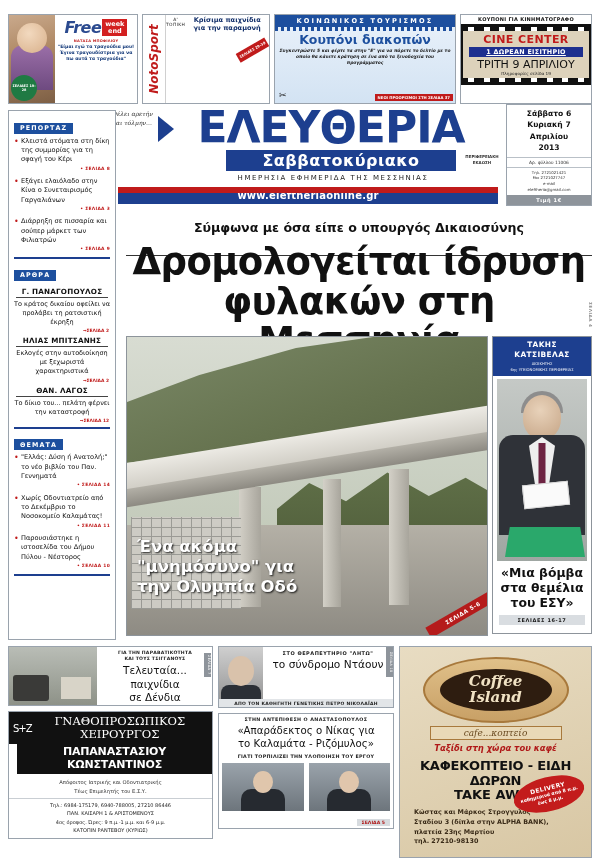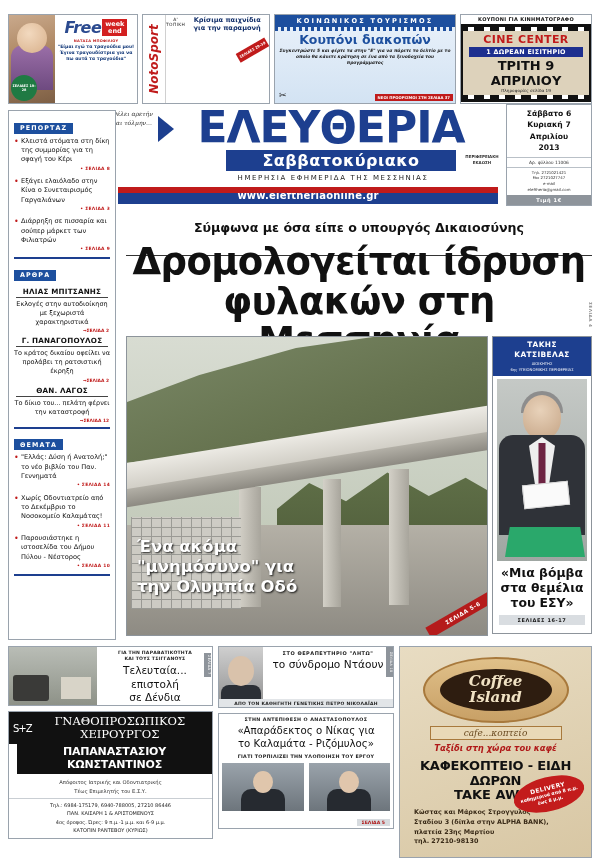--- a/index.html
+++ b/index.html
@@ -50,22 +50,22 @@
   .scissors{position:absolute;left:4px;bottom:3px;font-size:9px;color:#222;}
 
   
   .pw-cine{flex:1;background:#fff;}
   .cc-top{font-size:5px;font-weight:bold;text-align:center;letter-spacing:0.3px;padding:1px 0 2px;}
   .film{background:#111;padding:3px 2px;}
   .perf{height:4px;display:flex;justify-content:space-around;align-items:center;}
   .perf i{width:6px;height:3.5px;background:#fff;display:block;}
   .film-in{background:#ddd2bb;padding:2px 0;text-align:center;}
   .cc-name{font-size:11px;font-weight:bold;color:#c01b1b;letter-spacing:0.4px;}
-  .cc-free{background:#1d2f8f;color:#fff;font-size:6.4px;font-weight:bold;margin:1px 6px;padding:1px 4px;letter-spacing:0.3px;}
-  .cc-date{font-size:13px;font-weight:bold;color:#111;}
+  .cc-free{background:#1d2f8f;color:#fff;font-size:6.4px;font-weight:bold;margin:1px 6px;padding:1px 4px;letter-spacing:0.3px;text-decoration:underline;}
+  .cc-date{font-size:11px;font-weight:normal;color:#111;}
   .cc-info{font-size:4.2px;color:#222;}
 
   
   .masthead{position:absolute;left:8px;top:104px;width:584px;height:104px;}
   .motto{position:absolute;left:104px;top:6px;width:46px;font-size:6px;font-style:italic;color:#333;line-height:1.45;font-family:"DejaVu Serif",serif;}
   .arrow{position:absolute;left:150px;top:12px;width:0;height:0;border-top:13px solid transparent;border-bottom:13px solid transparent;border-left:16px solid #1d3f8f;}
   .title{position:absolute;left:158px;top:2px;width:330px;text-align:center;font-size:44px;font-weight:bold;
      color:#1d3f8f;letter-spacing:-1px;line-height:1;font-family:"DejaVu Sans",sans-serif;}
   .sub-band{position:absolute;left:218px;top:46px;width:230px;background:#1d3f8f;color:#fff;text-align:center;
      font-size:16px;font-weight:bold;padding:1px 0;letter-spacing:0.5px;}
@@ -339,27 +339,27 @@
       <li>
         <span>Διάρρηξη σε πισσαρία και σούπερ μάρκετ των Φιλιατρών</span>
         <span class="pg">ΣΕΛΙΔΑ 9</span>
       </li>
     </ul>
 
     <div class="rule"></div>
     <div class="sec-tag">ΑΡΘΡΑ</div>
 
     <div>
+      <div class="author">Γ. ΠΑΝΑΓΟΠΟΥΛΟΣ</div>
+      <div class="art-txt">Το κράτος δικαίου οφείλει να προλάβει τη ρατσιστική έκρηξη</div>
+      <div class="art-pg">ΣΕΛΙΔΑ 2</div>
+    </div>
+    <div>
       <div class="author">ΗΛΙΑΣ ΜΠΙΤΣΑΝΗΣ</div>
       <div class="art-txt">Εκλογές στην αυτοδιοίκηση με ξεχωριστά χαρακτηριστικά</div>
-      <div class="art-pg">ΣΕΛΙΔΑ 2</div>
-    </div>
-    <div>
-      <div class="author">Γ. ΠΑΝΑΓΟΠΟΥΛΟΣ</div>
-      <div class="art-txt">Το κράτος δικαίου οφείλει να προλάβει τη ρατσιστική έκρηξη</div>
       <div class="art-pg">ΣΕΛΙΔΑ 2</div>
     </div>
     <div>
       <div class="author">ΘΑΝ. ΛΑΓΟΣ</div>
       <div class="art-txt">Το δίκιο του... πελάτη φέρνει την καταστροφή</div>
       <div class="art-pg">ΣΕΛΙΔΑ 12</div>
     </div>
 
     <div class="rule"></div>
     <div class="sec-tag">ΘΕΜΑΤΑ</div>
@@ -439,21 +439,21 @@
     <div class="bcol b1">
       <div class="bbox dend">
         <div class="dend-ph"></div>
         <div class="dend-tx">
           <div class="dend-k">
             <div>ΓΙΑ ΤΗΝ ΠΑΡΑΒΑΤΙΚΟΤΗΤΑ</div>
             <div>ΚΑΙ ΤΟΥΣ ΤΣΙΓΓΑΝΟΥΣ</div>
           </div>
           <div class="dend-h">
             <div>Τελευταία...</div>
-            <div>επιστολή</div>
+            <div>παιχνίδια</div>
             <div>σε Δένδια</div>
           </div>
         </div>
         <div class="dend-pg">ΣΕΛΙΔΑ 7</div>
       </div>
 
       <div class="bbox doc">
         <div class="doc-top">
           <div class="doc-sym">S+Z</div>
           <div class="doc-t">

